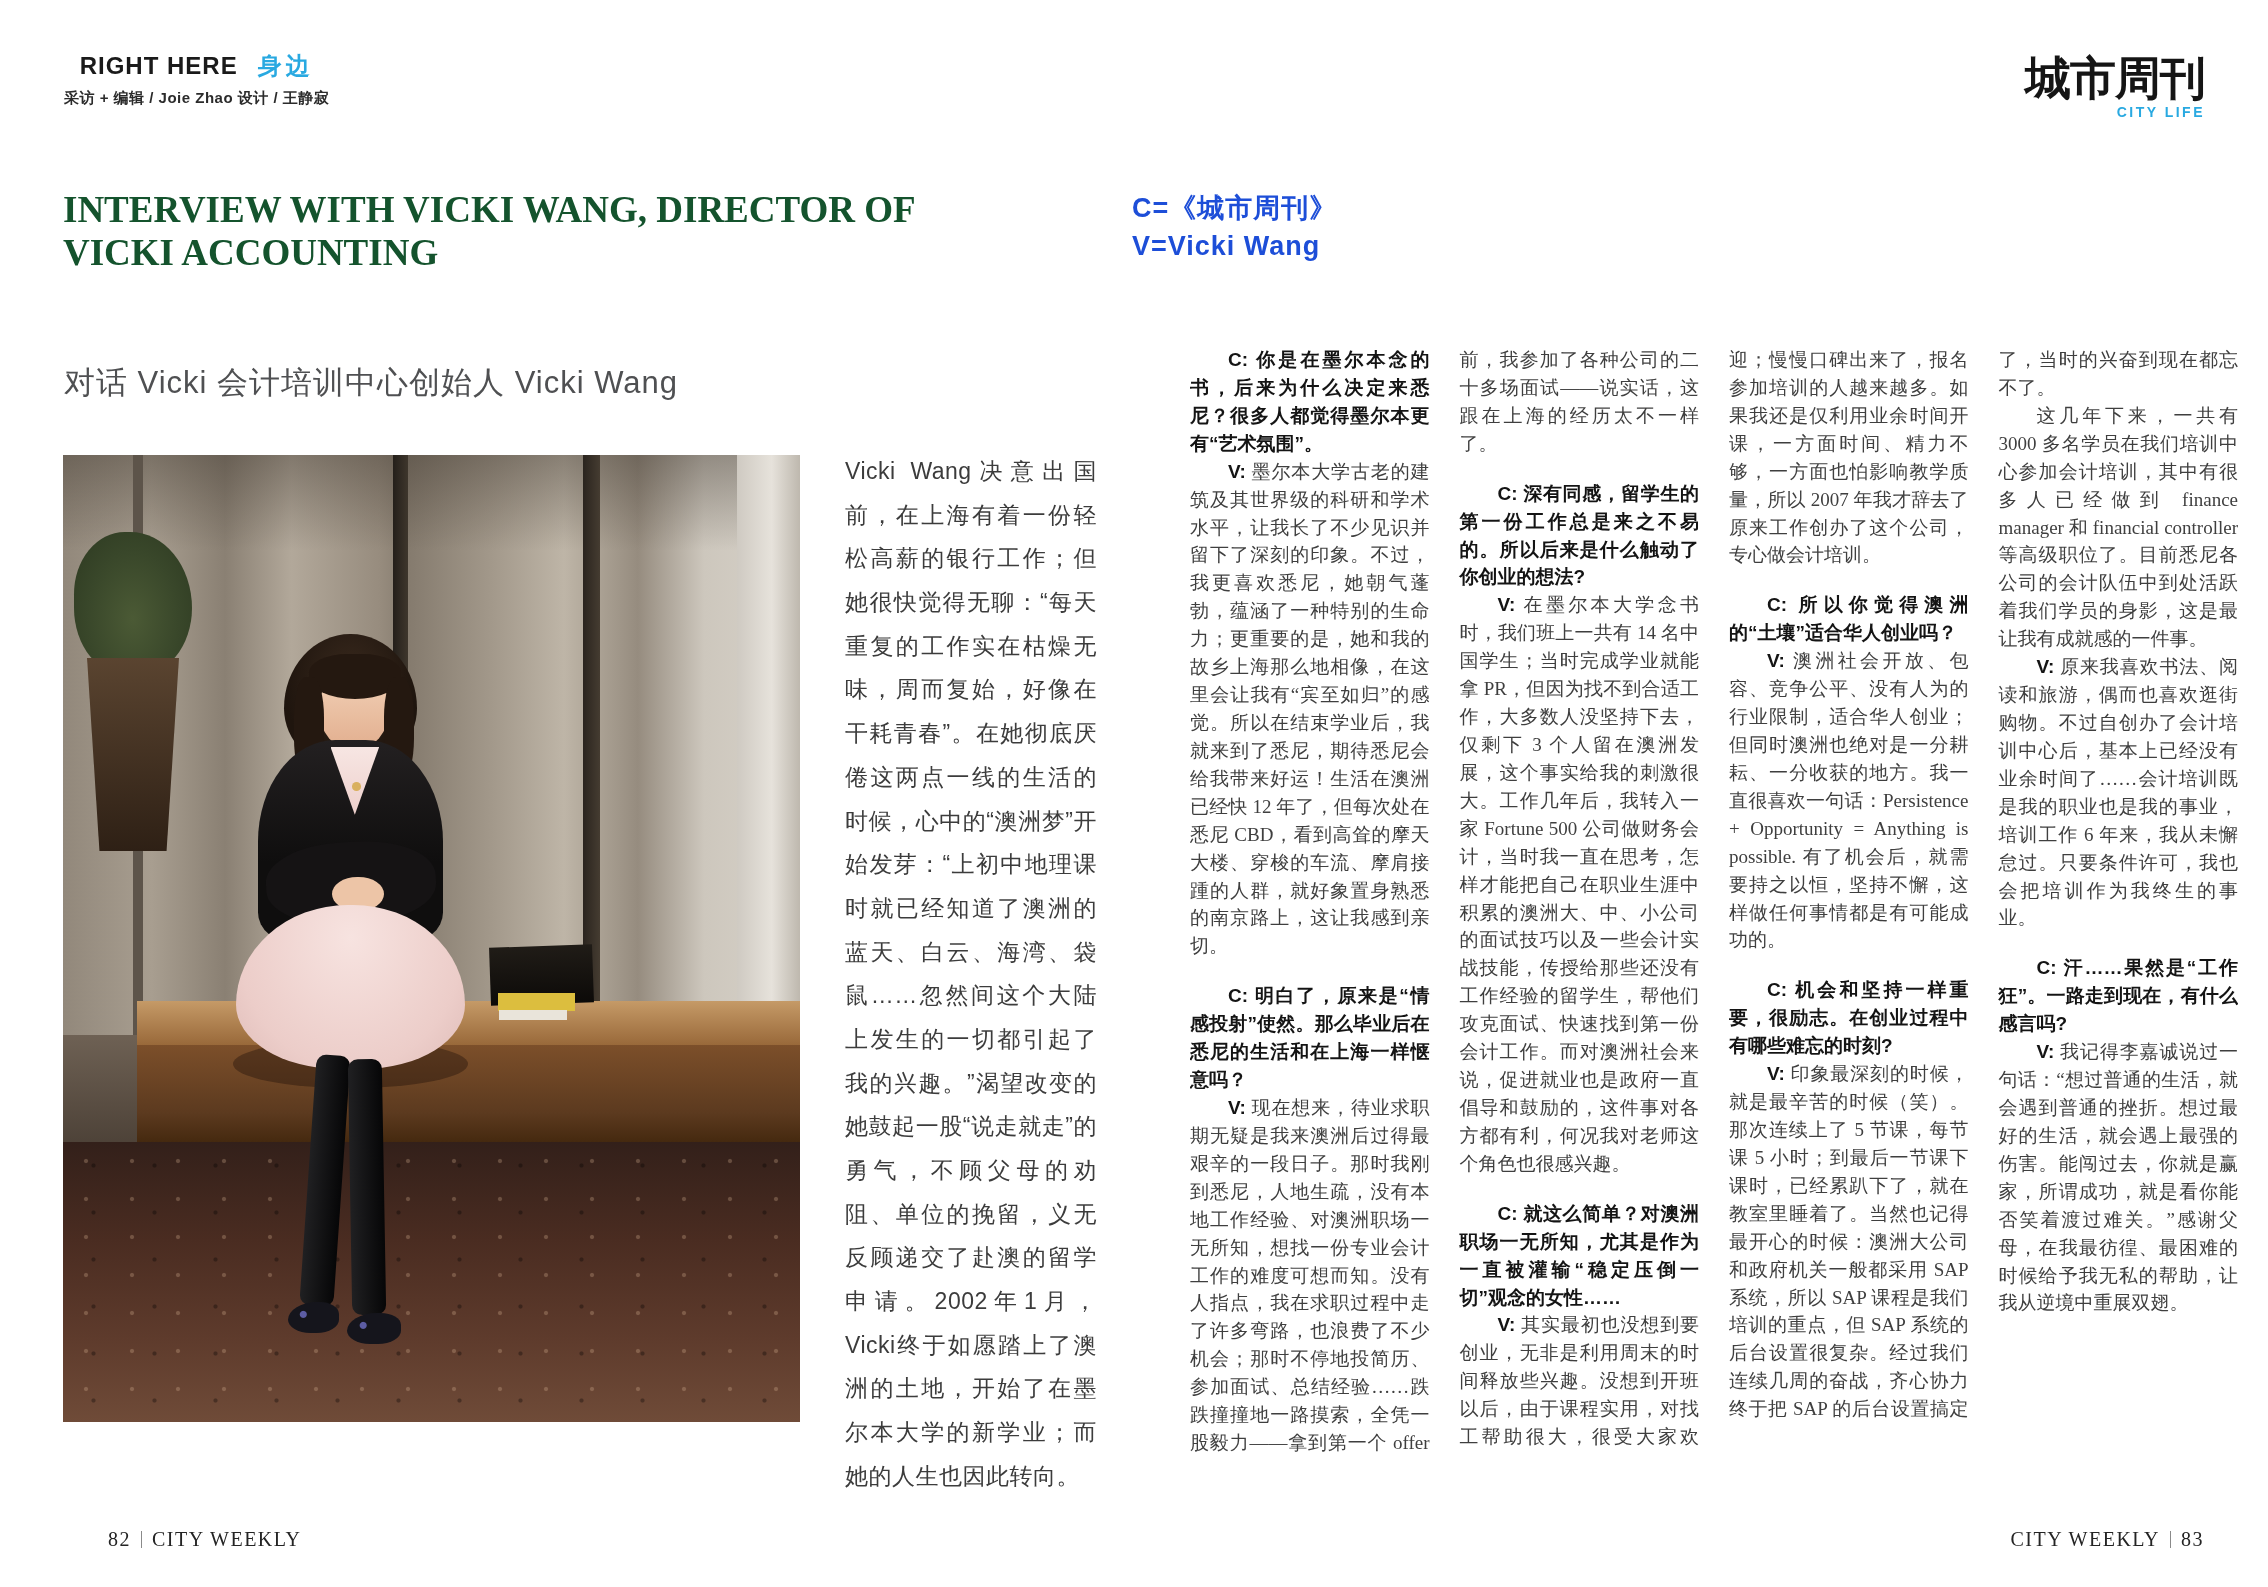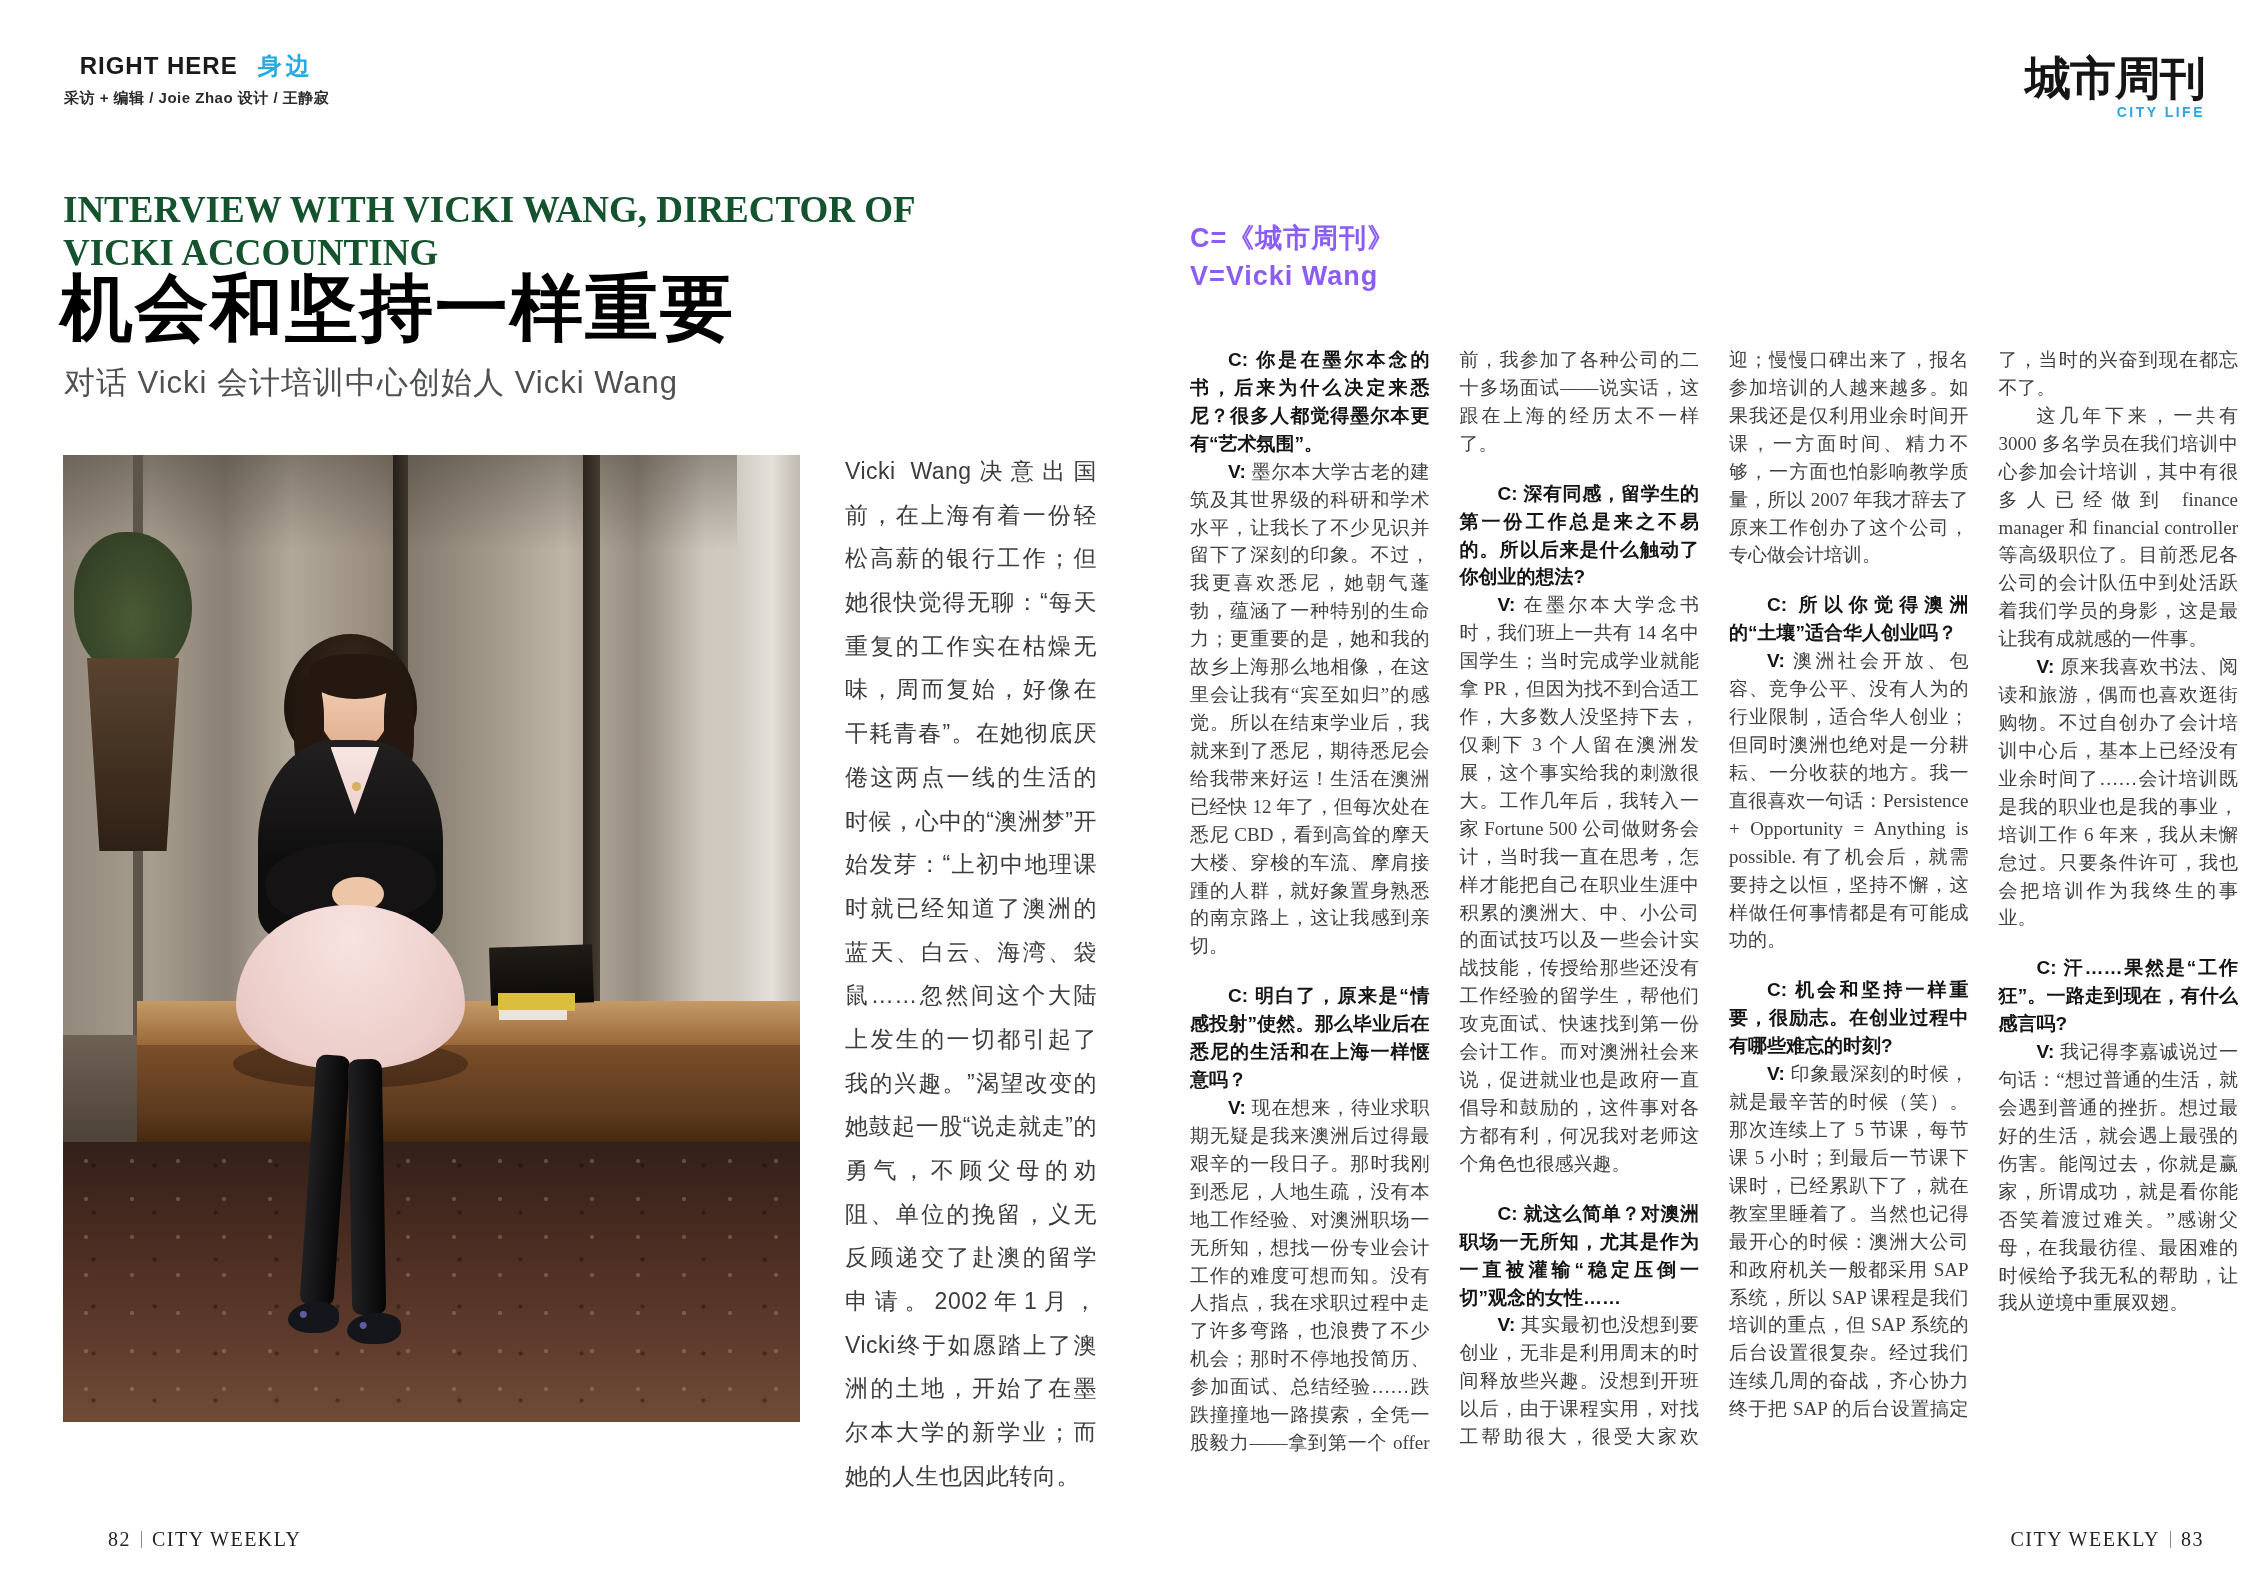--- a/index.html
+++ b/index.html
@@ -85,22 +85,22 @@
   .w-shoe1{left:30.5%;top:87.6%;width:7%;height:3.2%;border-radius:60% 40% 45% 45%;
     background:radial-gradient(circle at 30% 40%,#5d5da4 0 3px,#15151c 4px);}
   .w-shoe2{left:38.6%;top:88.7%;width:7.2%;height:3.2%;border-radius:60% 40% 45% 45%;
     background:radial-gradient(circle at 30% 40%,#5d5da4 0 3px,#15151c 4px);}
 
   
   .intro{position:absolute;left:845px;top:450px;width:252px;
          font-size:23px;line-height:1.9;color:#3c3c3c;text-align:justify;letter-spacing:.5px;}
 
   
-  .legend{position:absolute;left:1190px;top:190px;font-size:27px;font-weight:bold;color:#8b5cf6;
-          line-height:1.4;letter-spacing:1px;margin-top:30px;}
+  .legend{position:absolute;left:1132px;top:190px;font-size:27px;font-weight:bold;color:#1d4ed8;
+          line-height:1.4;letter-spacing:1px;}
   .qa{position:absolute;left:1190px;top:346px;width:1048px;height:1132px;overflow:hidden;
       column-count:4;column-gap:30px;column-fill:auto;}
   .qa p{margin:0;font-size:19px;line-height:1.47;text-indent:2em;text-align:justify;}
   .qa p.q{font-weight:bold;color:#141414;margin-top:22px;}
   .qa > p.q:first-child{margin-top:0;}
   .qa p.a{font-family:"Liberation Serif","DejaVu Serif",serif;color:#3f3f3f;}
   .qa p.a b{font-family:"Liberation Sans","DejaVu Sans",sans-serif;color:#141414;}
 
   
   .footer{position:absolute;top:1528px;font-family:"Liberation Serif","DejaVu Serif",serif;
@@ -121,21 +121,20 @@
     </div>
     <div class="hd-credits">采访 + 编辑 / Joie Zhao  设计 / 王静寂</div>
   </div>
 
   <div class="logo">
     <div class="logo-cn">城市周刊</div>
     <div class="logo-en">CITY LIFE</div>
   </div>
 
   <div class="kicker">INTERVIEW WITH VICKI WANG, DIRECTOR OF VICKI ACCOUNTING</div>
-  <h1 class="title" style="margin:0">机会和坚持一样重要</h1>
   <div class="subtitle">对话 Vicki 会计培训中心创始人 Vicki Wang</div>
 
   <div class="photo">
     <div class="ph-glass"></div>
     <div class="ph-stairs"></div>
     <div class="ph-column"></div>
     <div class="ph-mullion-a"></div>
     <div class="ph-mullion-b"></div>
     <div class="ph-mullion-c"></div>
     <div class="ph-plant"></div>

